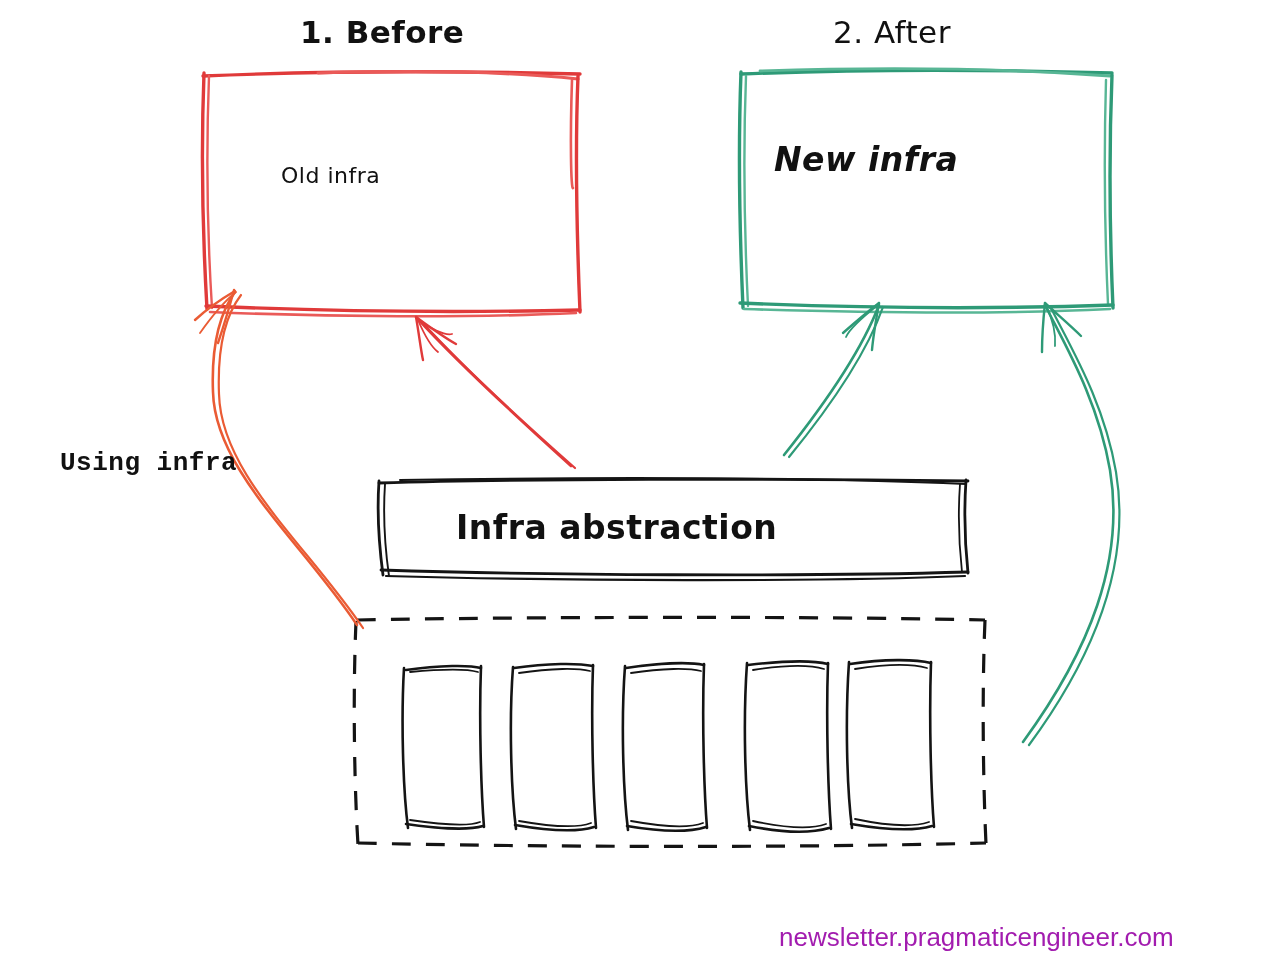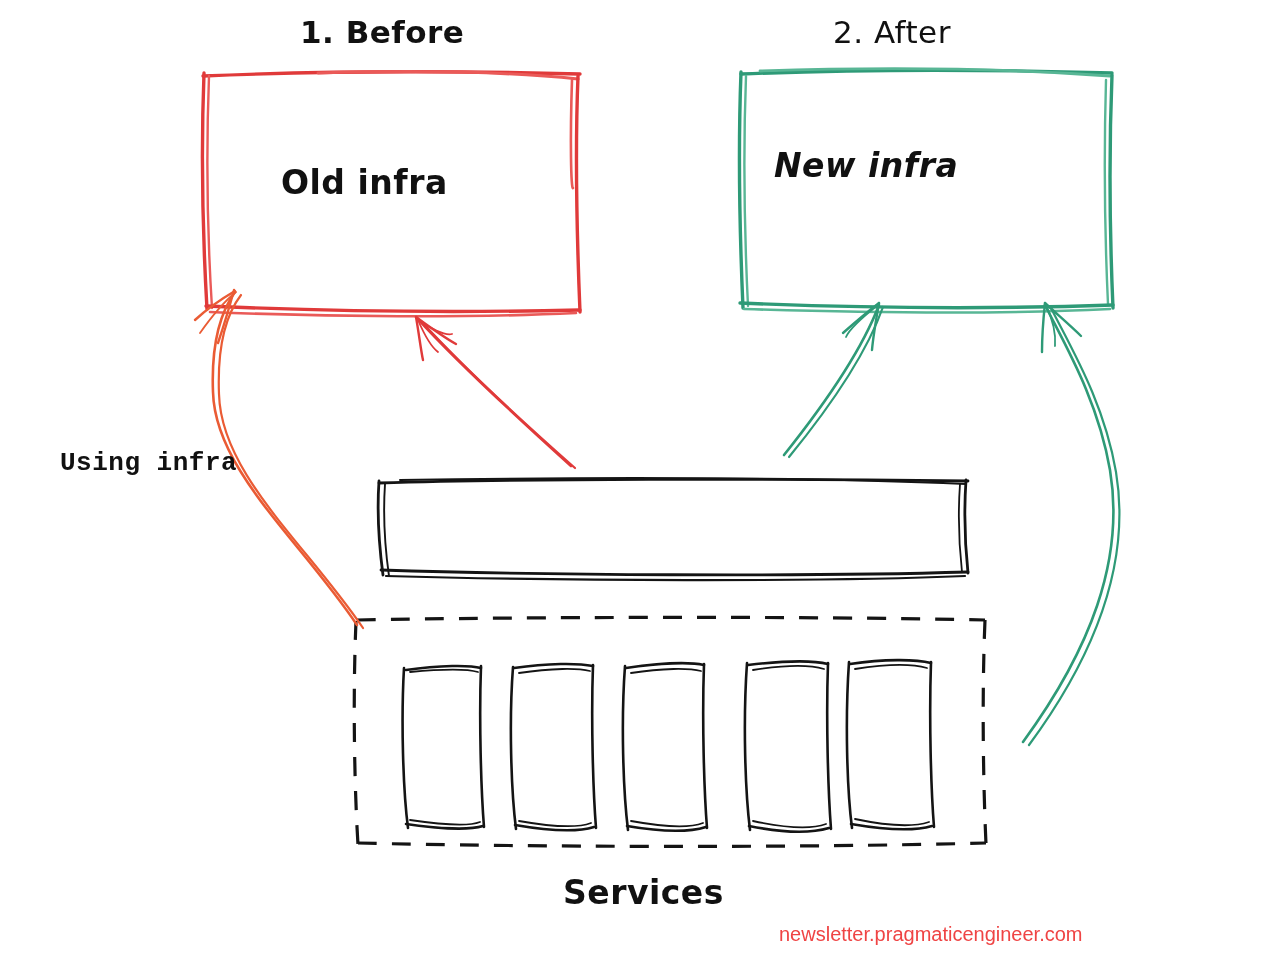--- a/index.html
+++ b/index.html
@@ -45,26 +45,26 @@
   }
   #title-after {
     left: 833px;
     top: 14px;
     font-size: 31px;
     font-weight: 400;
   }
   #label-old-infra {
     left: 281px;
     top: 163px;
-    font-size: 33px;
-    font-weight: 700;
+    font-size: 22px;
+    font-weight: 400;
   }
   #label-new-infra {
     left: 774px;
-    top: 146px;
+    top: 140px;
     font-size: 33px;
     font-weight: 700;
     font-style: italic;
   }
   #label-infra-abstraction {
     left: 456px;
     top: 508px;
     font-size: 33px;
     font-weight: 700;
   }
@@ -78,23 +78,23 @@
     left: 60px;
     top: 379px;
     font-size: 26px;
     font-weight: 700;
     line-height: 1.30;
     font-family: Liberation Mono, monospace;
   }
   #watermark {
     left: 779px;
     top: 922px;
-    font-size: 20px;
+    font-size: 26px;
     font-weight: 400;
-    color: #ef4444;
+    color: #a21caf;
     font-family: "Liberation Sans", sans-serif;
     letter-spacing: 0px;
   }
 </style>
 </head>
 <body>
 
 <div id="canvas">
 
   <svg id="sketch" viewBox="0 0 1272 964" xmlns="http://www.w3.org/2000/svg">
@@ -235,22 +235,22 @@
   </svg>
 
   <div class="lbl hand" id="title-before">1. Before</div>
 
   <div class="lbl hand" id="title-after">2. After</div>
 
   <div class="lbl hand" id="label-old-infra">Old infra</div>
 
   <div class="lbl hand" id="label-new-infra">New infra</div>
 
-
-  <div class="lbl hand" id="label-services">Services</div>
+  <div class="lbl hand" id="label-infra-abstraction">Infra abstraction</div>
+
 
   <div class="lbl hand" id="annotation-using-infra">
     <div>Using infra</div>
   </div>
 
   <div class="lbl" id="watermark">newsletter.pragmaticengineer.com</div>
 
 </div>
 
 </body></html>

